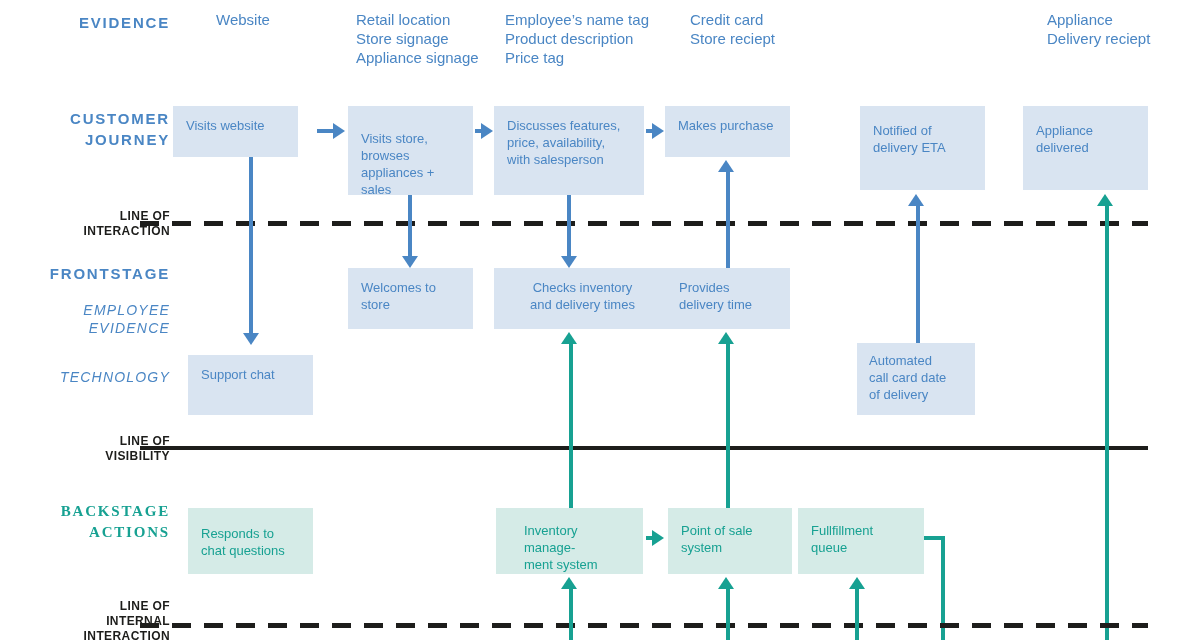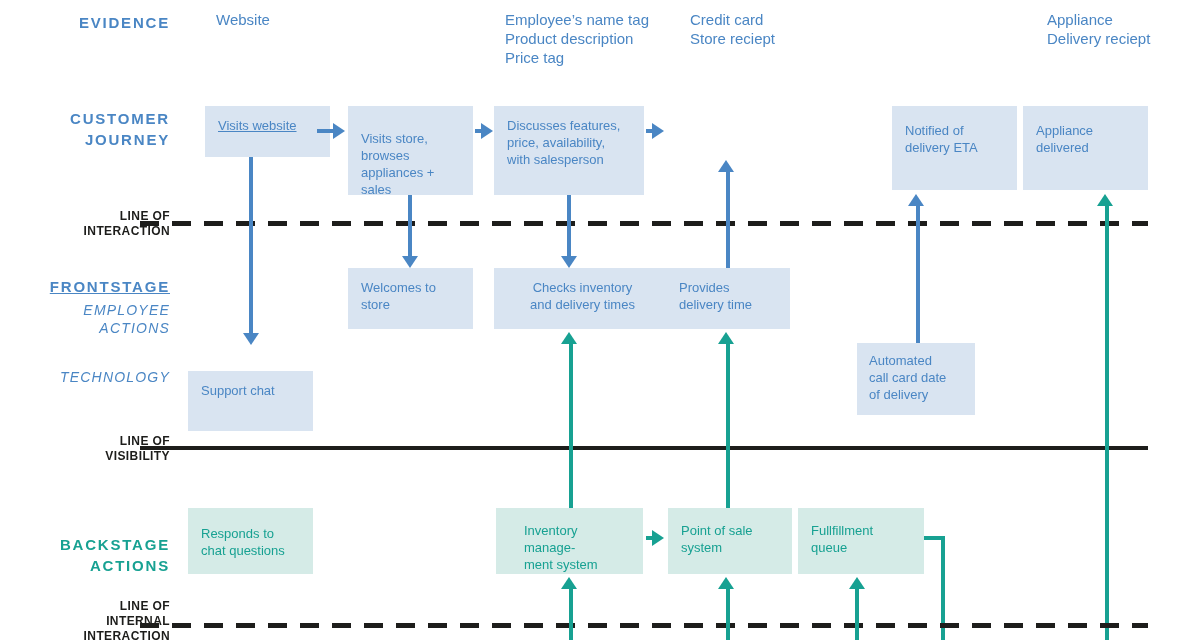--- a/index.html
+++ b/index.html
@@ -38,50 +38,54 @@
 </head>
 <body>
 
 <div id="canvas">
 
   <div class="row-label hdr" style="top:12px;">EVIDENCE</div>
   <div class="row-label hdr" style="top:108px;">CUSTOMER
 JOURNEY</div>
   <div class="row-label line-label" style="top:209px;">LINE OF
 INTERACTION</div>
-  <div class="row-label hdr" style="top:276px;text-decoration:underline;">FRONTSTAGE</div>
+  <div class="row-label hdr" style="top:263px;">FRONTSTAGE</div>
   <div class="row-label sub" style="top:302px;">EMPLOYEE
-ACTIONS</div>
+EVIDENCE</div>
   <div class="row-label sub" style="top:369px;">TECHNOLOGY</div>
   <div class="row-label line-label" style="top:434px;">LINE OF
 VISIBILITY</div>
-  <div class="row-label hdr teal-t" style="top:534px;">BACKSTAGE
+  <div class="row-label hdr teal-t" style="top:501px;font-family:Liberation Serif, serif;">BACKSTAGE
 ACTIONS</div>
   <div class="row-label line-label" style="top:599px;">LINE OF
 INTERNAL
 INTERACTION</div>
 
   <div class="evi" style="left:216px;top:10px;">Website</div>
+  <div class="evi" style="left:356px;top:10px;">Retail location
+Store signage
+Appliance signage</div>
   <div class="evi" style="left:505px;top:10px;">Employee’s name tag
 Product description
 Price tag</div>
   <div class="evi" style="left:690px;top:10px;">Credit card
 Store reciept</div>
   <div class="evi" style="left:1047px;top:10px;">Appliance
 Delivery reciept</div>
 
-  <div class="box blue" style="left:205px;top:106px;width:125px;height:51px;text-decoration:underline;">Visits website</div>
+  <div class="box blue" style="left:173px;top:106px;width:125px;height:51px;">Visits website</div>
   <div class="box blue" style="left:348px;top:106px;width:125px;height:89px;padding-top:24px;">Visits store,
 browses
 appliances +
 sales</div>
   <div class="box blue" style="left:494px;top:106px;width:150px;height:89px;">Discusses features,
 price, availability,
 with salesperson</div>
-  <div class="box blue" style="left:892px;top:106px;width:125px;height:84px;padding-top:16px;">Notified of
+  <div class="box blue" style="left:665px;top:106px;width:125px;height:51px;">Makes purchase</div>
+  <div class="box blue" style="left:860px;top:106px;width:125px;height:84px;padding-top:16px;">Notified of
 delivery ETA</div>
   <div class="box blue" style="left:1023px;top:106px;width:125px;height:84px;padding-top:16px;">Appliance
 delivered</div>
 
   <div class="seg blue-bg" style="left:317px;top:129px;width:17px;height:4px;"></div>
   <div class="ah right b" style="left:333px;top:123px;"></div>
   <div class="seg blue-bg" style="left:475px;top:129px;width:8px;height:4px;"></div>
   <div class="ah right b" style="left:481px;top:123px;"></div>
   <div class="seg blue-bg" style="left:646px;top:129px;width:8px;height:4px;"></div>
   <div class="ah right b" style="left:652px;top:123px;"></div>
@@ -103,21 +107,21 @@
   <div class="ah up b" style="left:908px;top:194px;"></div>
   <div class="seg blue-bg" style="left:916px;top:206px;width:4px;height:137px;"></div>
 
   <div class="box blue" style="left:348px;top:268px;width:125px;height:61px;">Welcomes to
 store</div>
   <div class="box blue" style="left:494px;top:268px;width:177px;height:61px;text-align:center;">Checks inventory
 and delivery times</div>
   <div class="box blue" style="left:666px;top:268px;width:124px;height:61px;">Provides
 delivery time</div>
 
-  <div class="box blue" style="left:188px;top:371px;width:125px;height:60px;">Support chat</div>
+  <div class="box blue" style="left:188px;top:355px;width:125px;height:60px;">Support chat</div>
   <div class="box blue" style="left:857px;top:343px;width:118px;height:72px;padding:9px 12px;">Automated
 call card date
 of delivery</div>
 
   <div class="solid" style="left:140px;top:446px;width:1008px;"></div>
 
   <div class="ah up t" style="left:561px;top:332px;"></div>
   <div class="seg teal-bg" style="left:569px;top:344px;width:4px;height:164px;"></div>
 
   <div class="ah up t" style="left:718px;top:332px;"></div>

